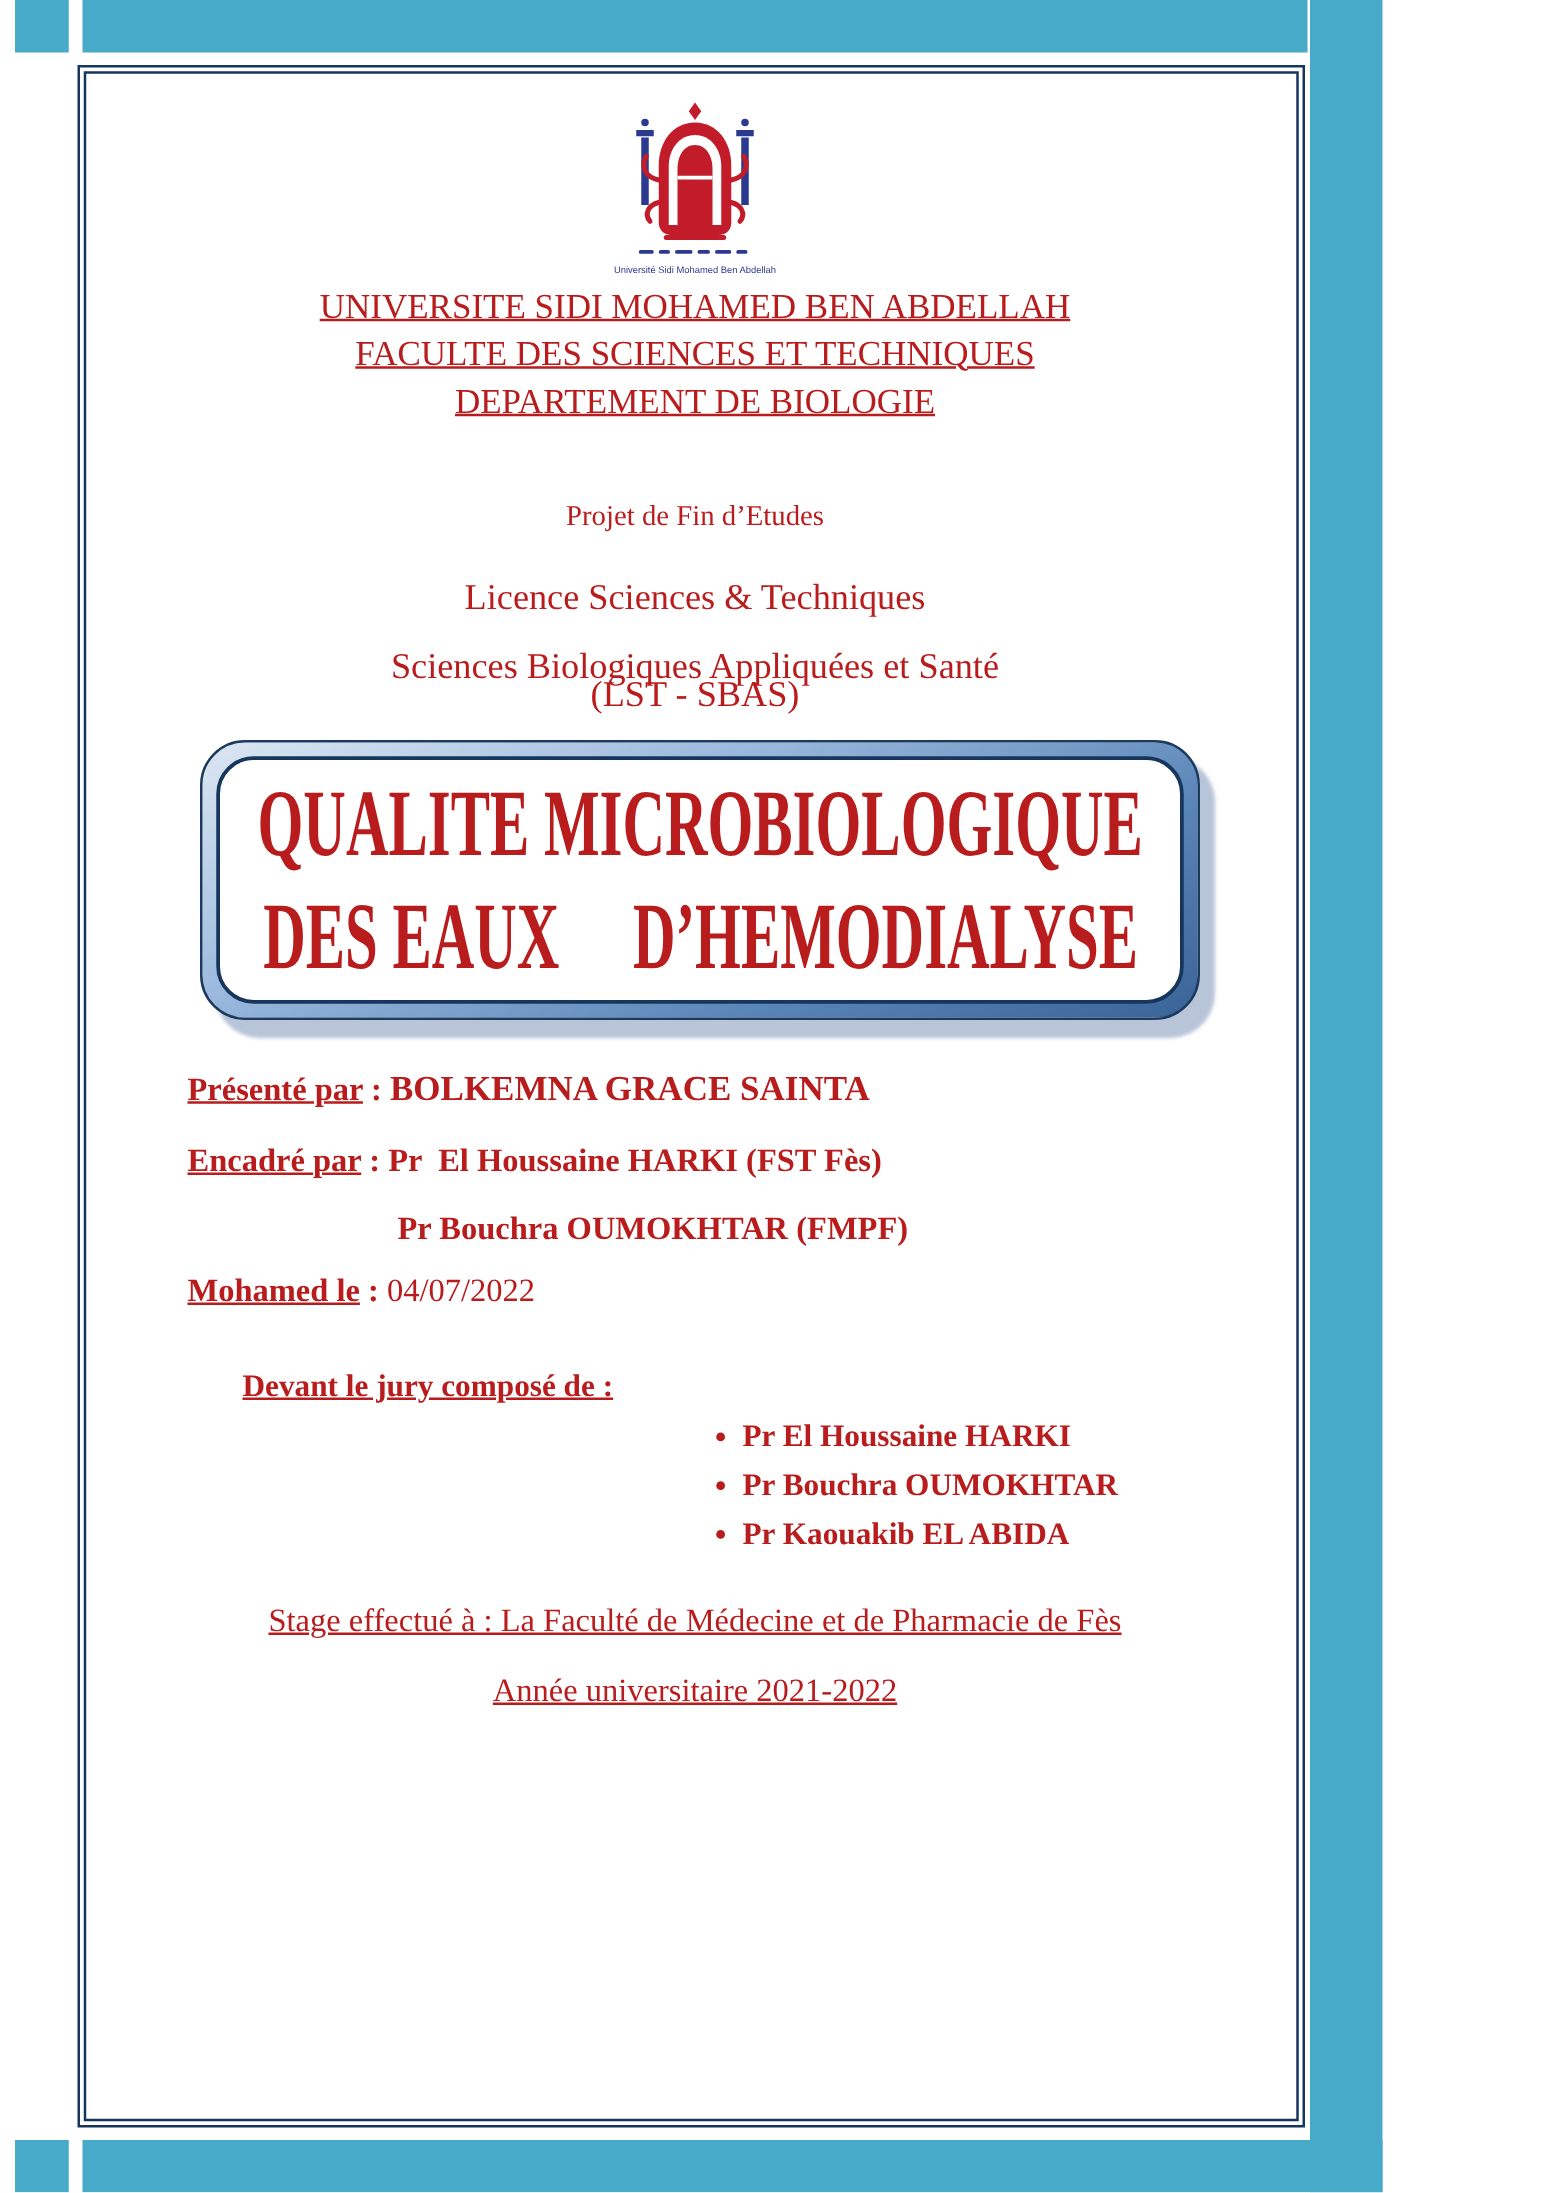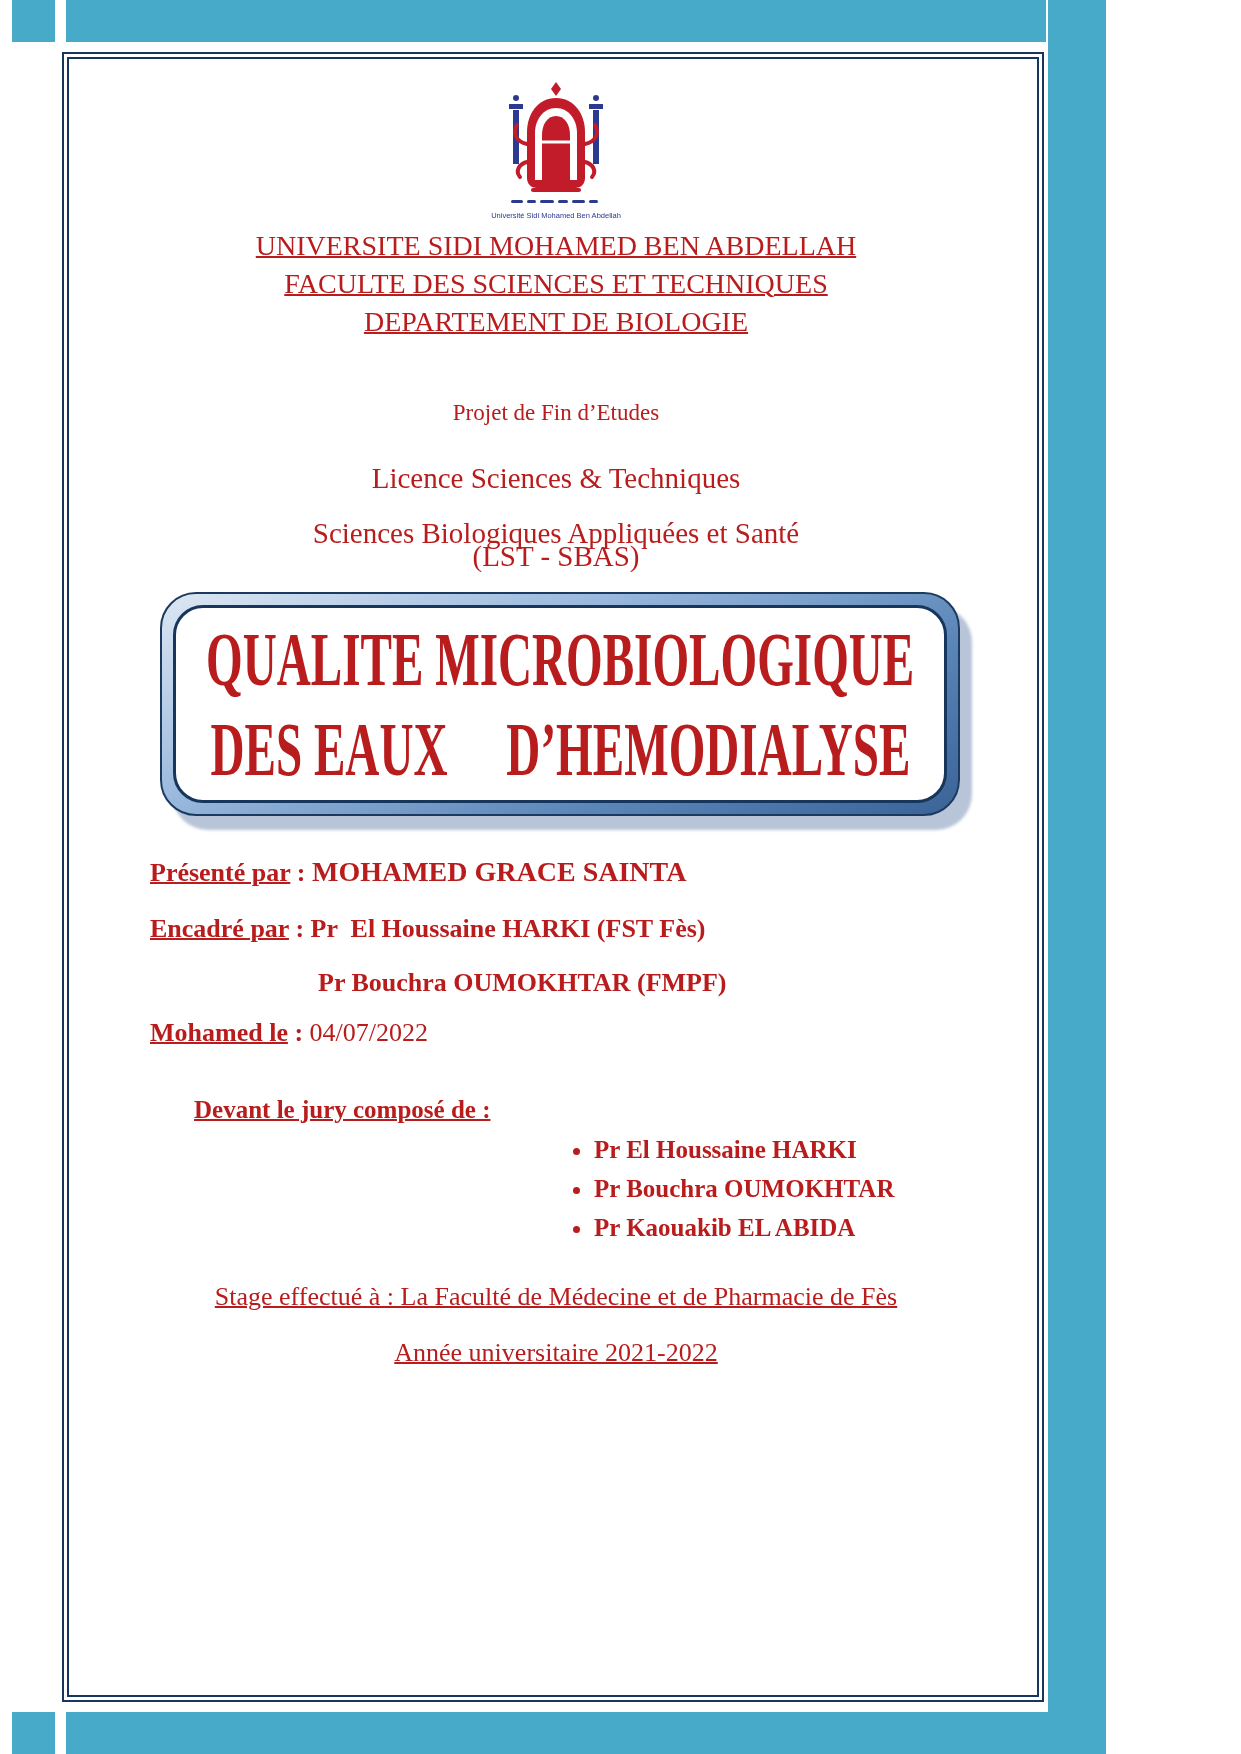--- a/index.html
+++ b/index.html
@@ -132,21 +132,21 @@
   <div class="cline pos-bio">Sciences Biologiques Appliquées et Santé</div>
   <div class="cline pos-lst">(LST - SBAS)</div>
 
   <div class="title-box">
     <div class="title-inner">
       <div class="title-line">QUALITE MICROBIOLOGIQUE</div>
       <div class="title-line">DES EAUX     D’HEMODIALYSE</div>
     </div>
   </div>
 
-  <div class="row r-presented"><span class="lbl">Présenté par</span><span class="sep"> : </span><span class="val">MOHAMED GRACE SAINTA</span></div>
+  <div class="row r-presented"><span class="lbl">Présenté par</span><span class="sep"> : </span><span class="val">BOLKEMNA GRACE SAINTA</span></div>
 
   <div class="row r-encadre"><span class="lbl">Encadré par</span><span class="sep"> : </span><span class="val">Pr  El Houssaine HARKI (FST Fès)</span></div>
 
   <div class="row r-sup2">Pr Bouchra OUMOKHTAR (FMPF)</div>
 
   <div class="row r-soutenu"><span class="lbl">Mohamed le</span><span class="sep"> : </span><span class="val">04/07/2022</span></div>
 
   <div class="row r-juryhead">Devant le jury composé de :</div>
 
   <ul class="jury">

